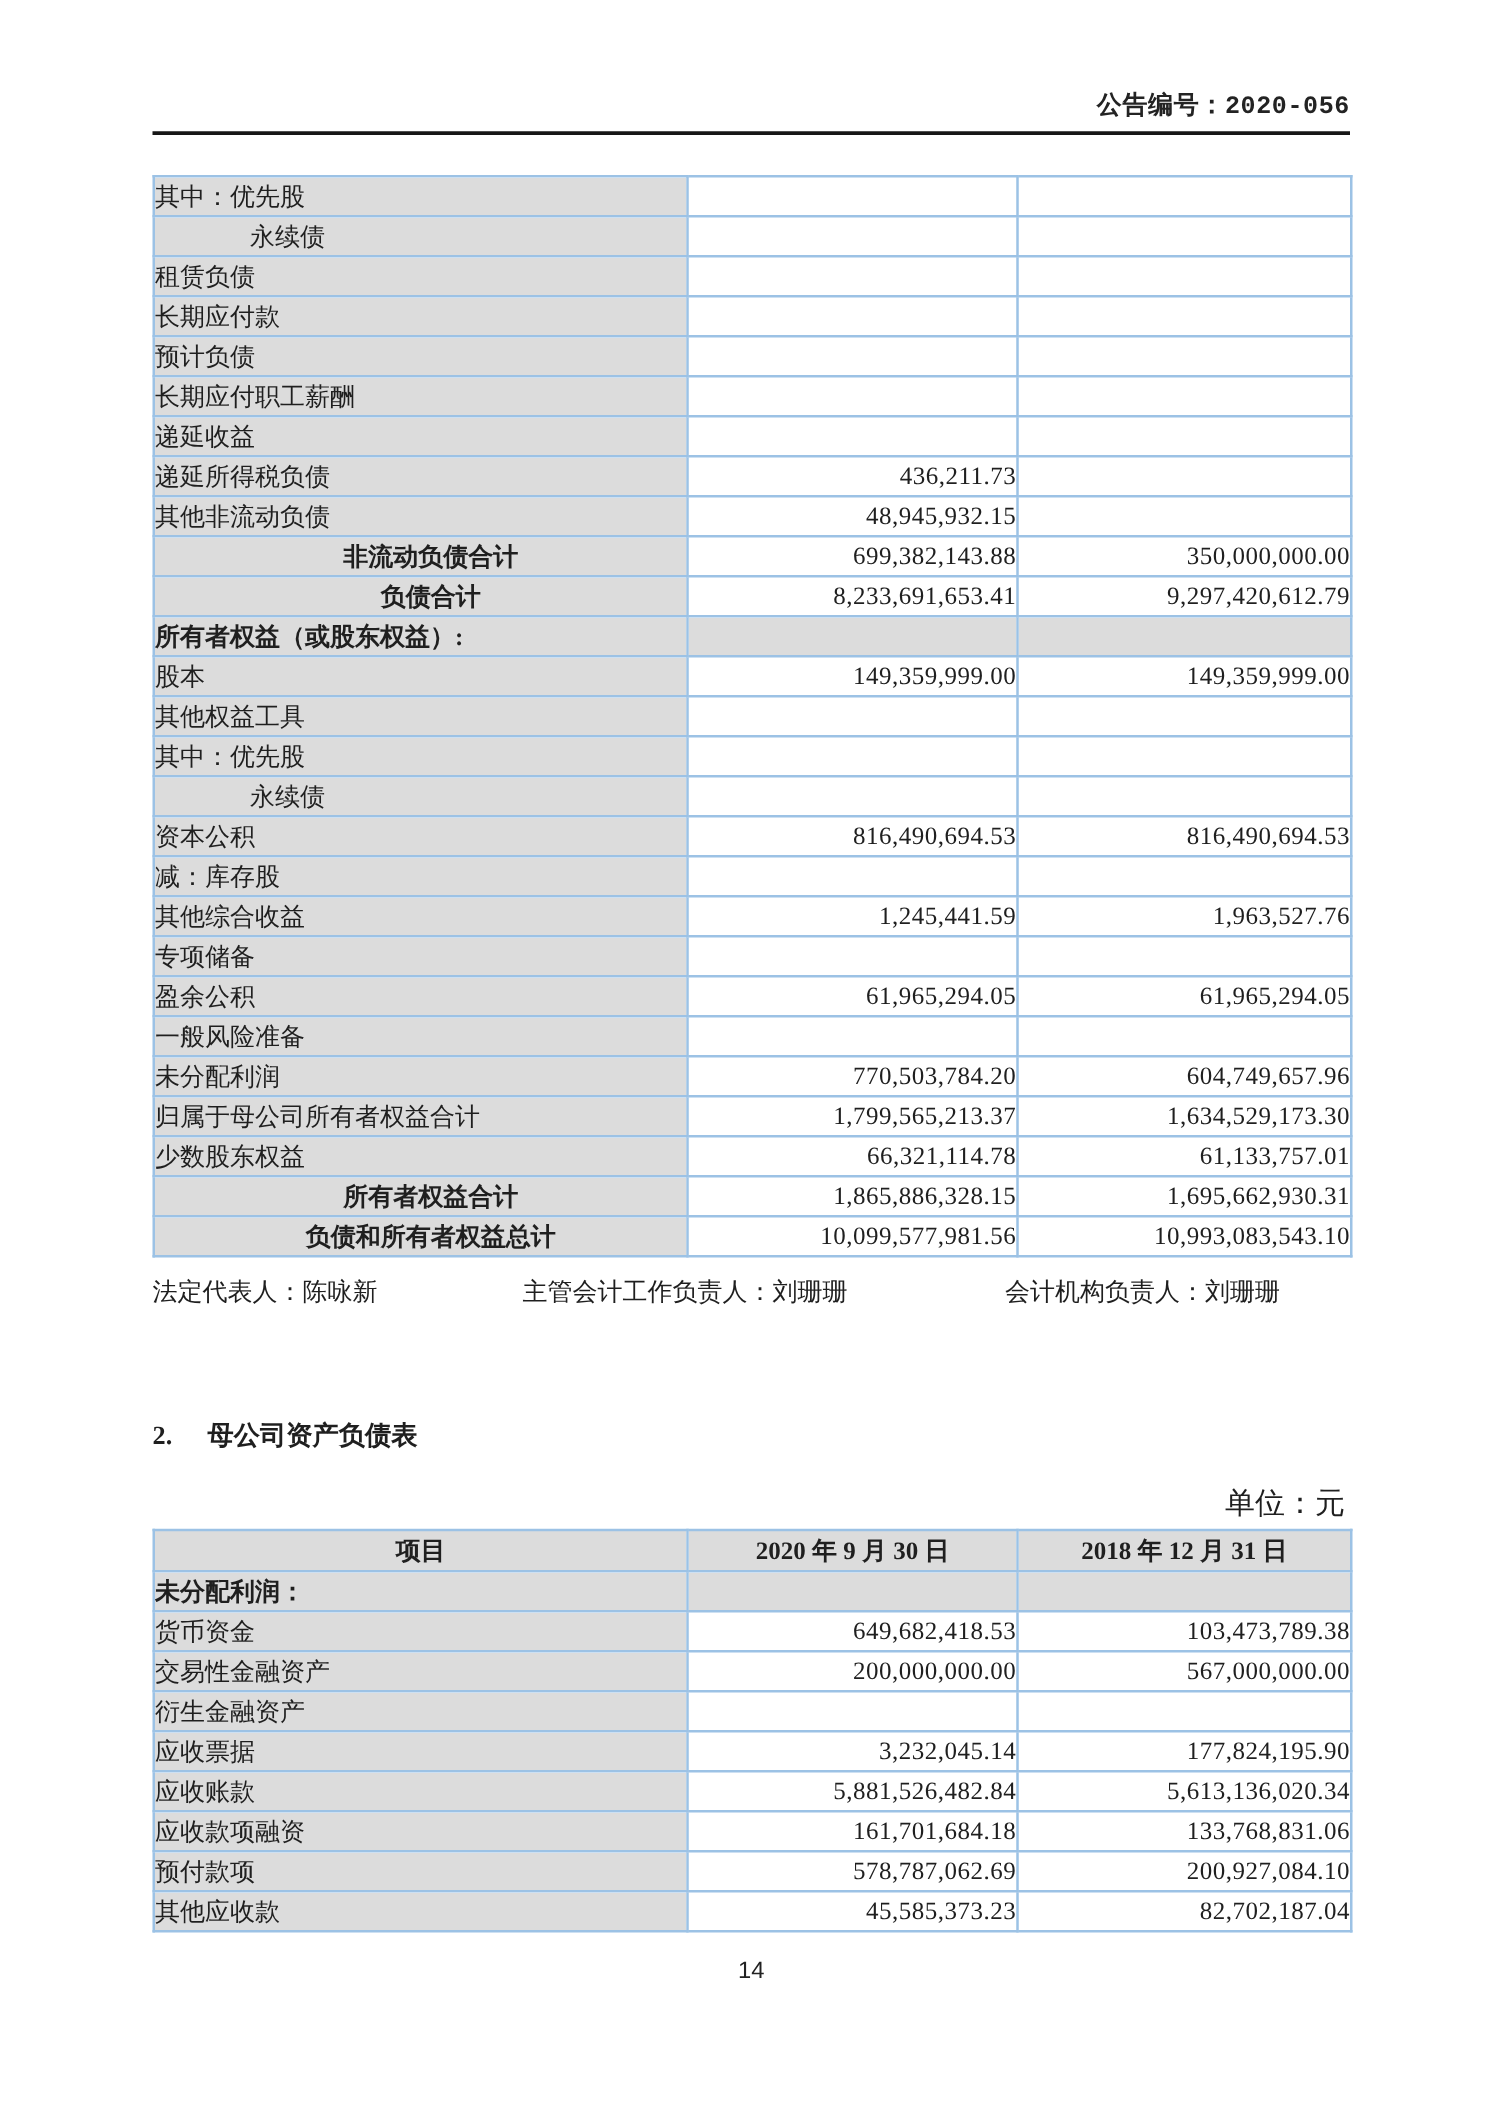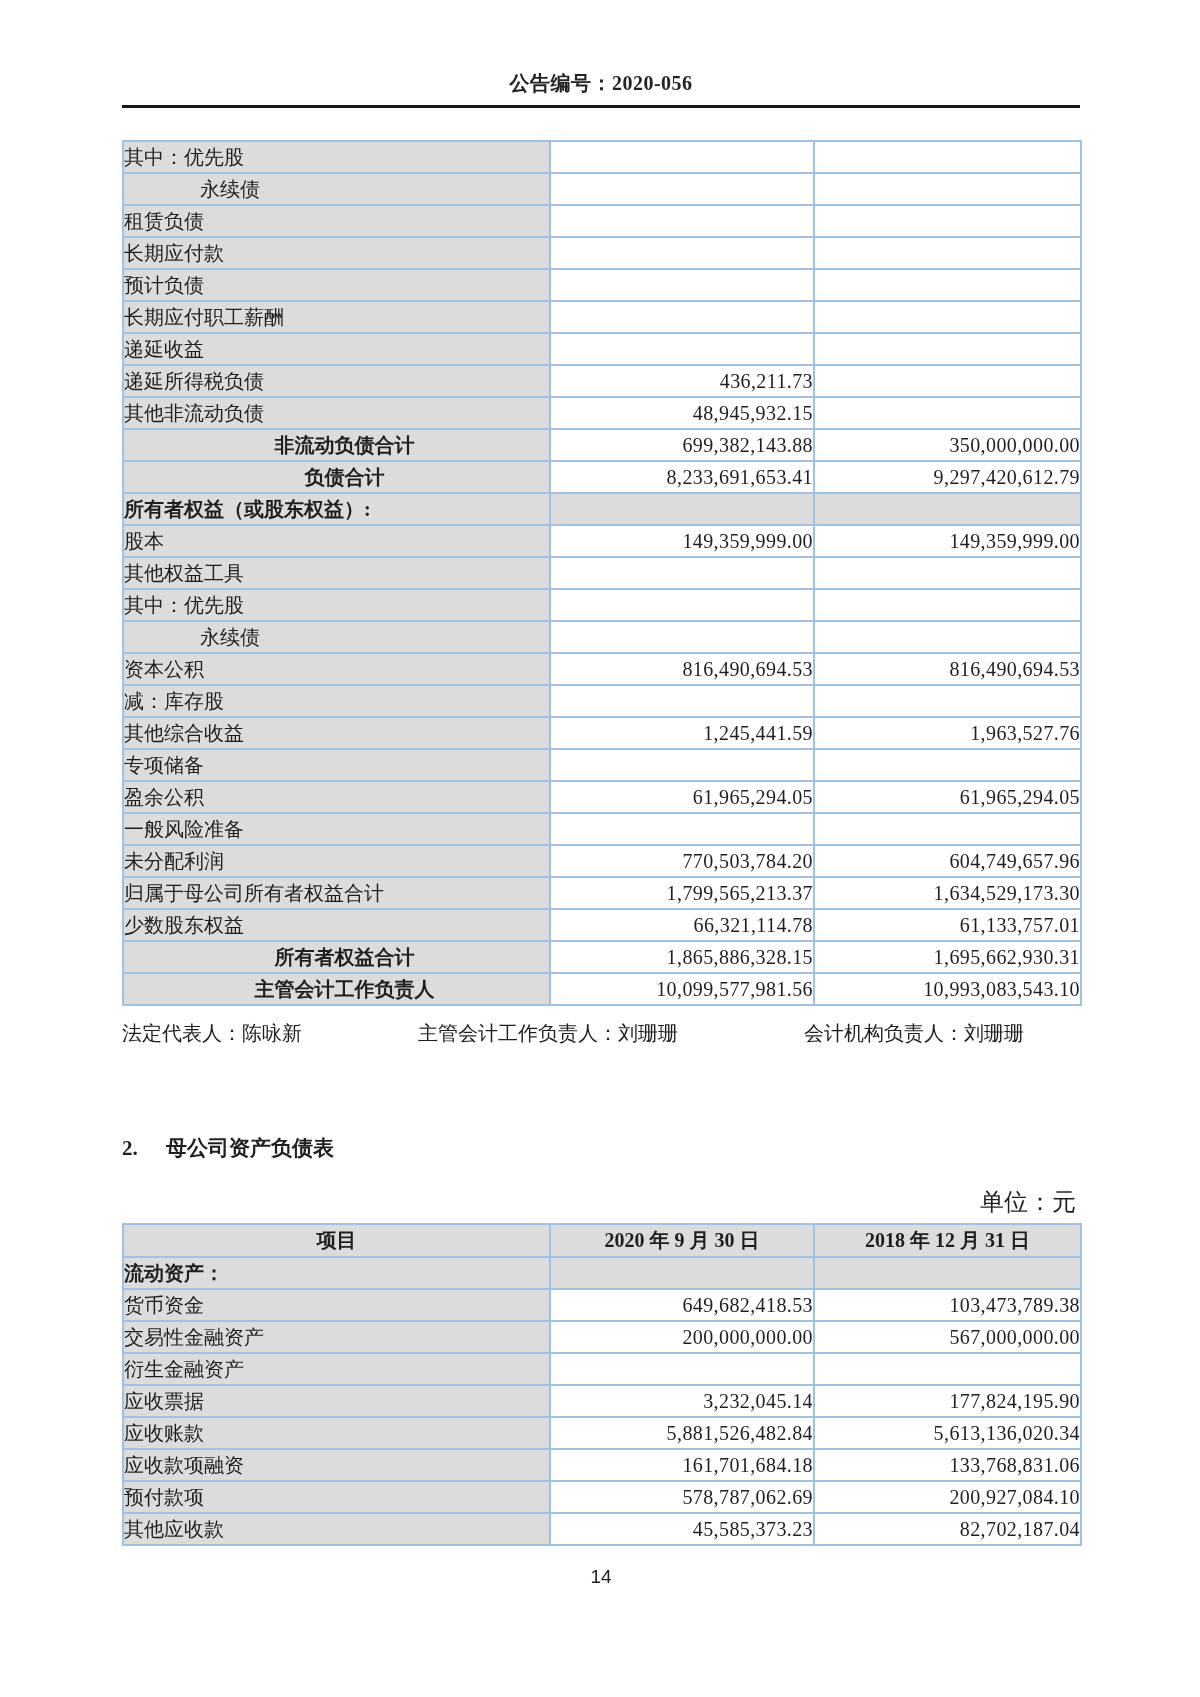--- a/index.html
+++ b/index.html
@@ -6,22 +6,22 @@
   body {
     width:1200px; height:1697px;
     font-family:"Liberation Serif","DejaVu Serif",serif;
     color:#1f1f1f;
   }
   .page { position:relative; width:1200px; height:1697px; background:#ffffff; overflow:hidden; }
   .content { margin-left:122px; width:958px; }
 
   .doc-number {
     padding-top:70px;
-    text-align:center;
-    font-family:Liberation Serif, serif;
+    text-align:right;
+    font-family:Liberation Mono, monospace;
     font-size:20px; font-weight:600; color:#232323;
     letter-spacing:0.5px;
   }
   .rule { margin-top:8px; height:3px; background:#171717; }
 
   table.fin {
     border-collapse:collapse;
     width:958px;
     table-layout:fixed;
     border:2px solid #79A5D0;
@@ -208,21 +208,21 @@
             <td class="label item">少数股东权益</td>
             <td class="value">66,321,114.78</td>
             <td class="value">61,133,757.01</td>
           </tr>
           <tr>
             <td class="label total">所有者权益合计</td>
             <td class="value">1,865,886,328.15</td>
             <td class="value">1,695,662,930.31</td>
           </tr>
           <tr>
-            <td class="label total">主管会计工作负责人</td>
+            <td class="label total">负债和所有者权益总计</td>
             <td class="value">10,099,577,981.56</td>
             <td class="value">10,993,083,543.10</td>
           </tr>
         </tbody>
     </table>
 
     <div class="signature">
       <span class="sig-1">法定代表人：陈咏新</span>
       <span class="sig-2">主管会计工作负责人：刘珊珊</span>
       <span class="sig-3">会计机构负责人：刘珊珊</span>
@@ -243,21 +243,21 @@
       </colgroup>
       <thead>
         <tr>
           <th>项目</th>
           <th>2020 年 9 月 30 日</th>
           <th>2018 年 12 月 31 日</th>
         </tr>
       </thead>
       <tbody id="t2body">
           <tr class="section-row">
-            <td class="label section">流动资产：</td>
+            <td class="label section">未分配利润：</td>
             <td class="value"></td>
             <td class="value"></td>
           </tr>
           <tr>
             <td class="label item">货币资金</td>
             <td class="value">649,682,418.53</td>
             <td class="value">103,473,789.38</td>
           </tr>
           <tr>
             <td class="label item">交易性金融资产</td>

